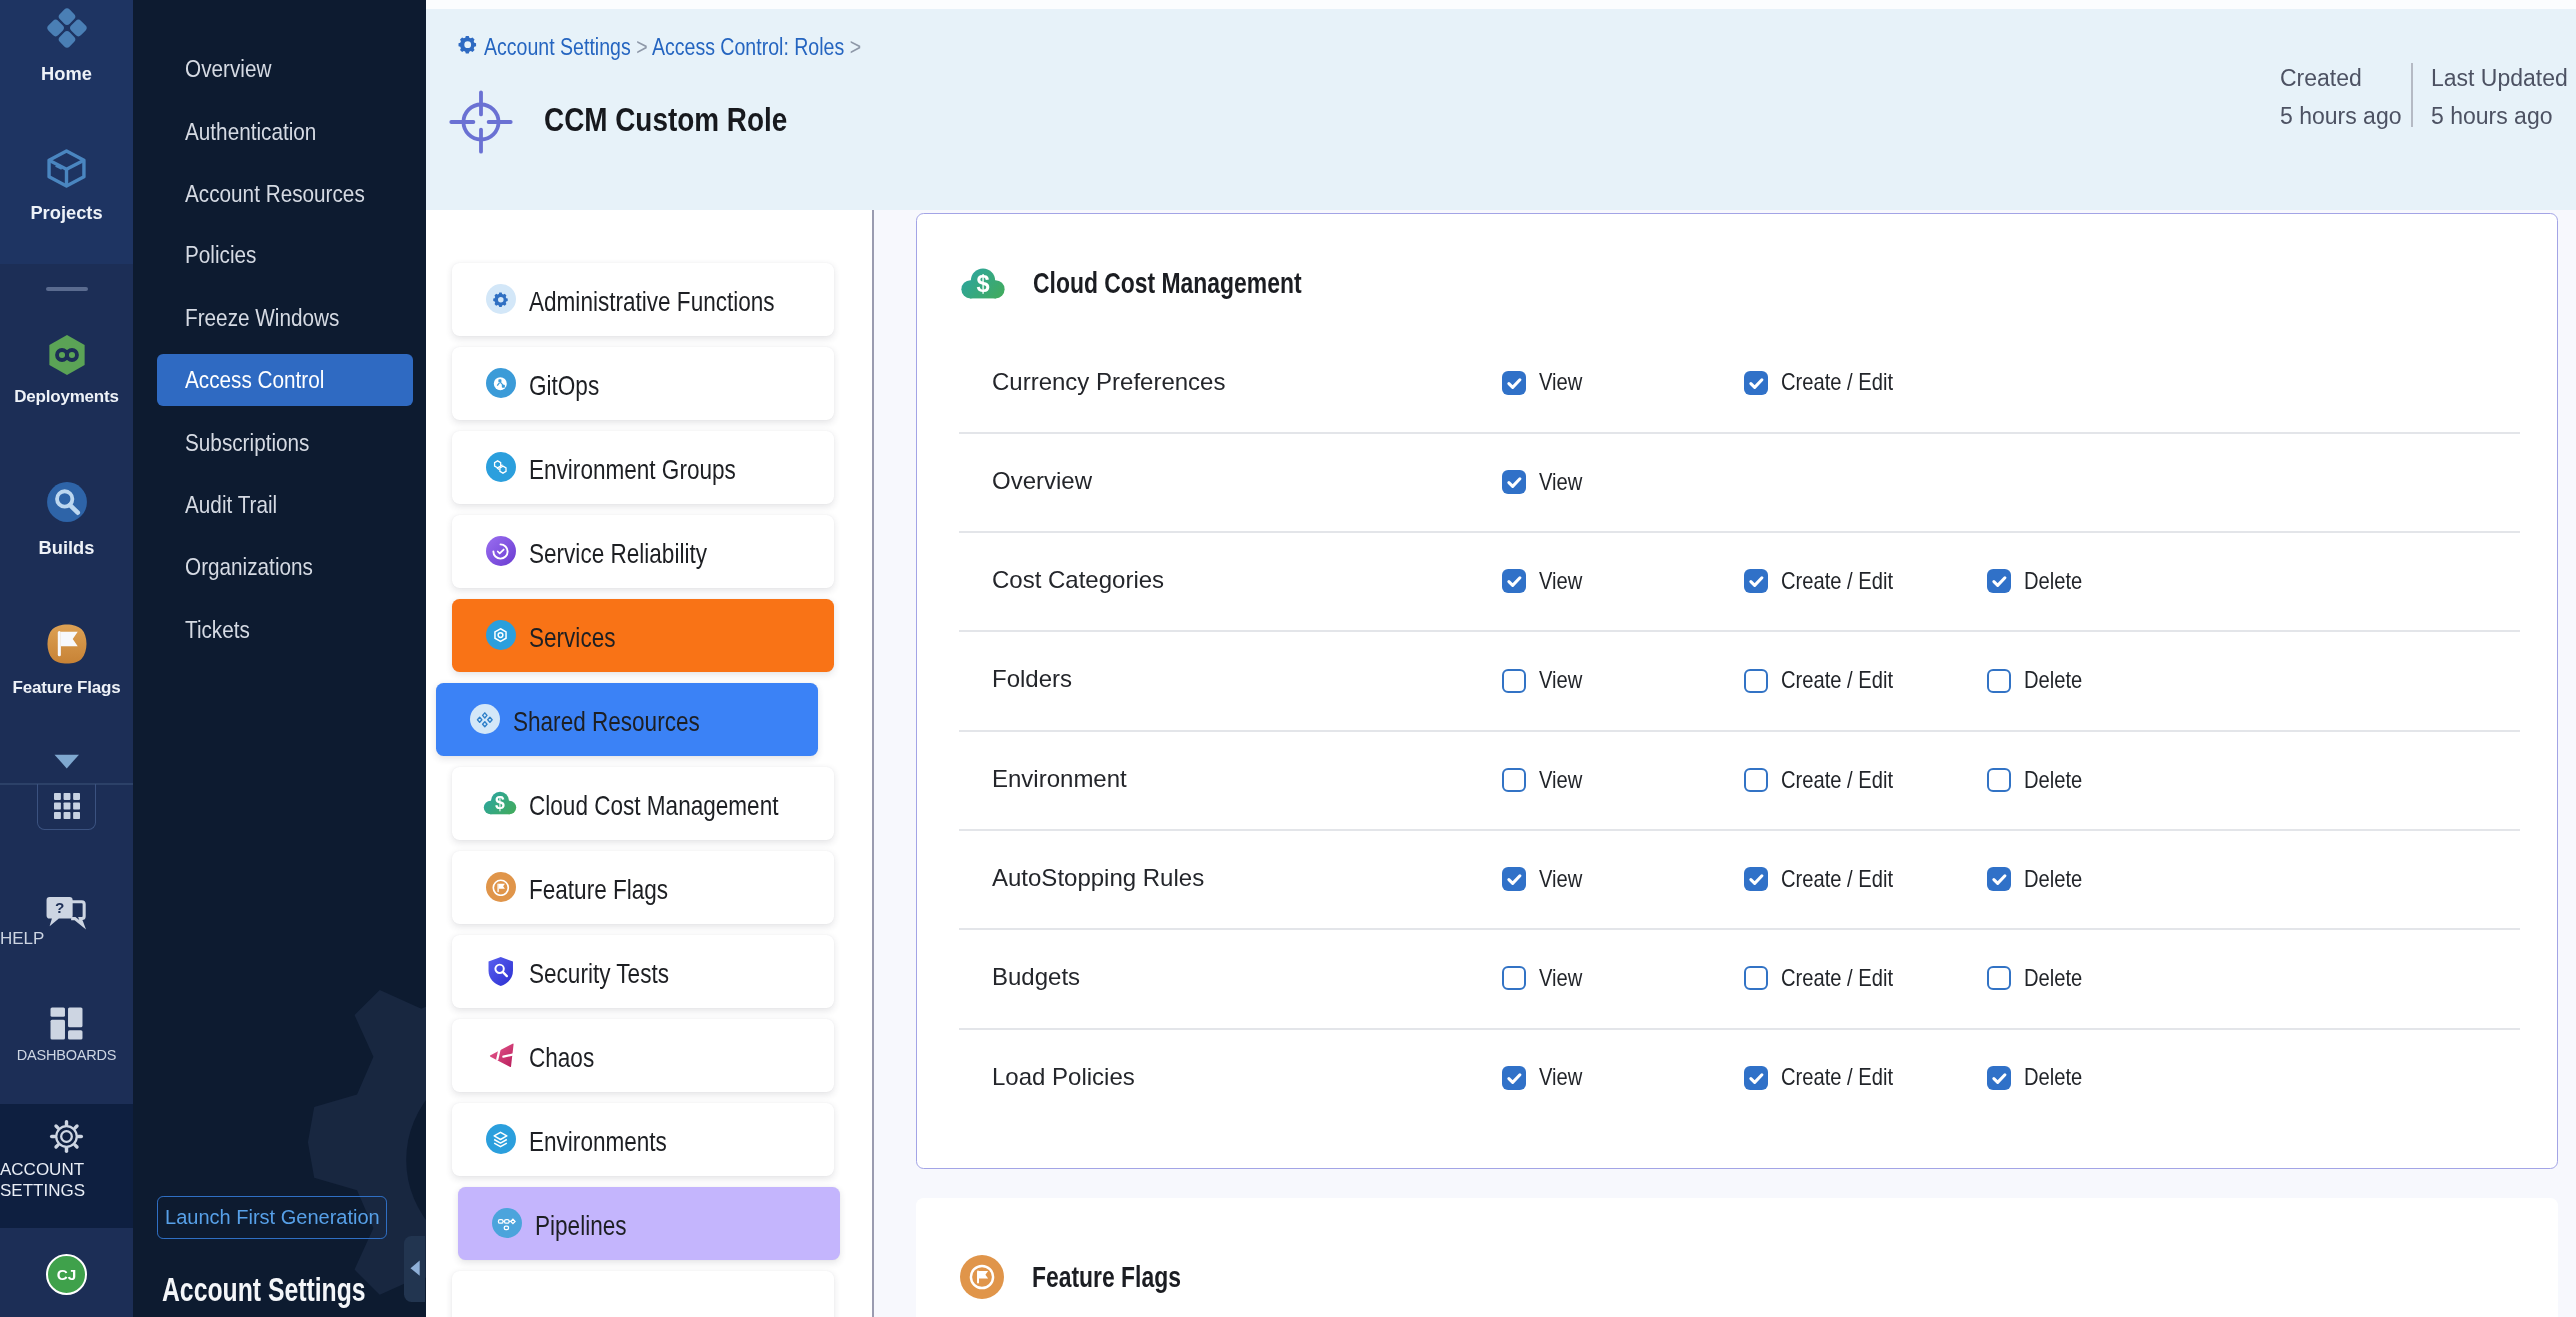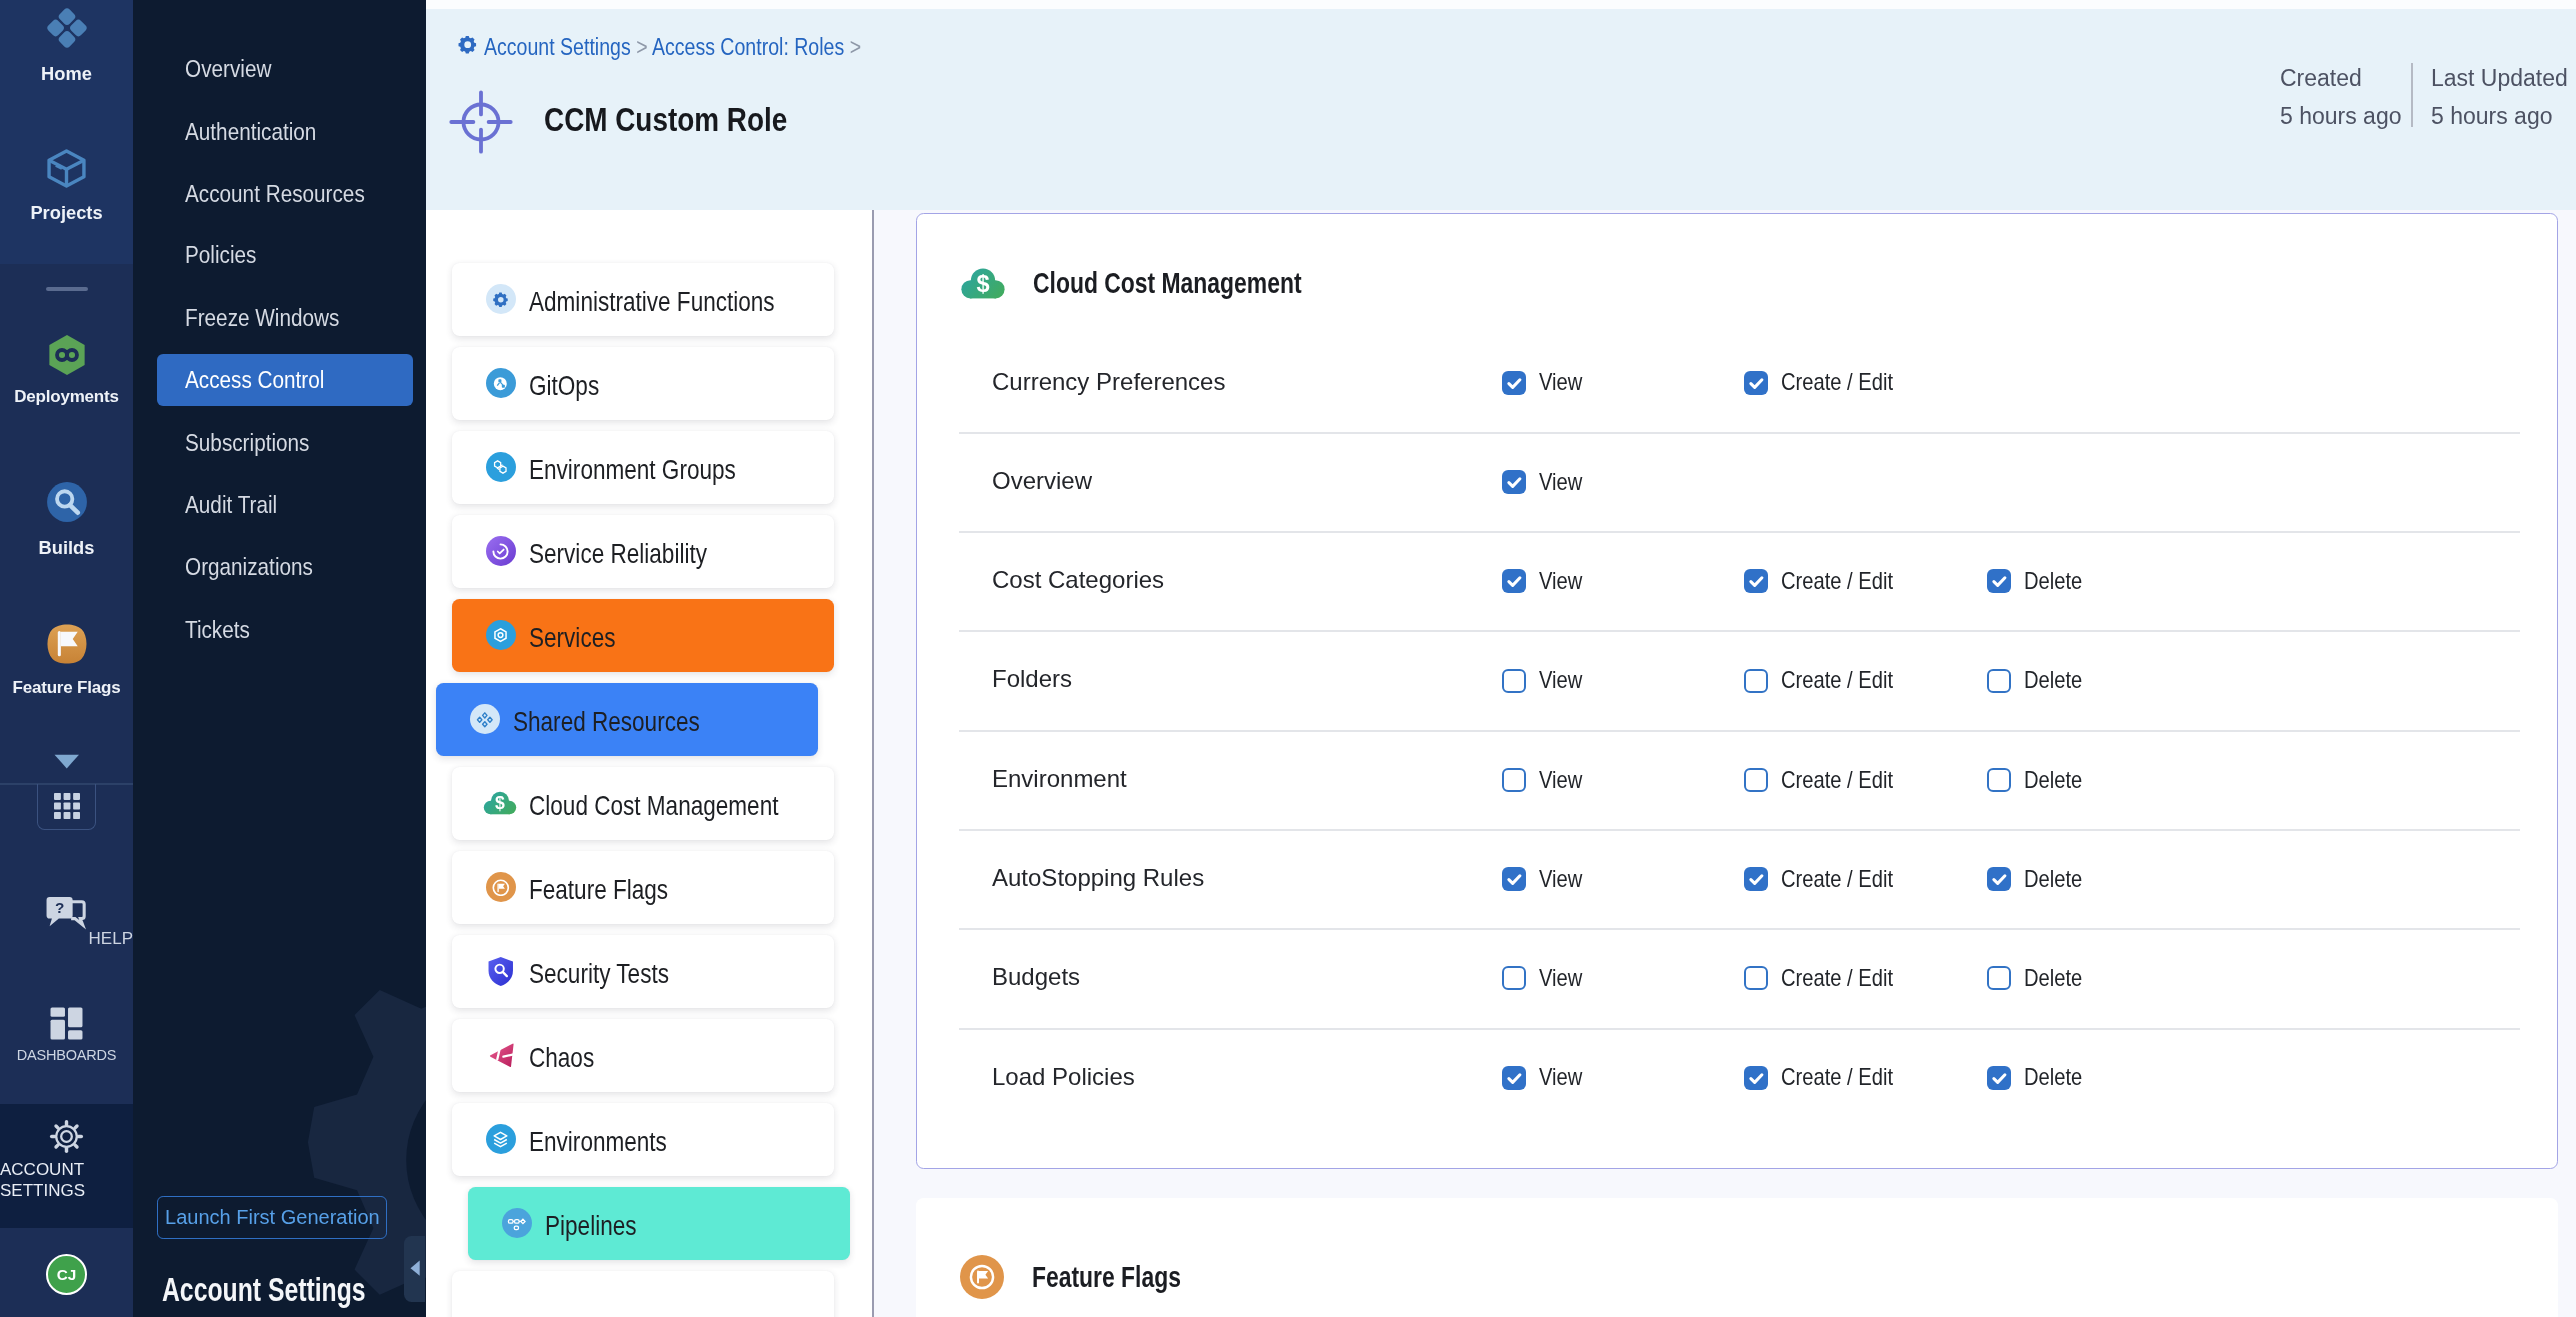--- a/index.html
+++ b/index.html
@@ -84,21 +84,21 @@
           <rect x="25" y="25" width="9" height="9" rx="1"></rect>
       </g>
     </svg>
   </div>
 
   <svg class="abs" width="43" height="40" viewBox="0 0 56 52" style="left:45px;top:894px;">
     <path d="M34 10 h14 a3 3 0 0 1 3 3 v16 a3 3 0 0 1 -3 3 h-2 l3 8 l-10 -8 h-5" fill="none" stroke="#cdd5e2" stroke-width="4"></path>
     <path d="M6 4 h26 a4 4 0 0 1 4 4 v20 a4 4 0 0 1 -4 4 h-14 l-12 10 l3 -10 h-3 a4 4 0 0 1 -4 -4 v-20 a4 4 0 0 1 4 -4 Z" fill="#cdd5e2"></path>
     <text x="19" y="25" font-size="20" font-weight="700" fill="#1c2e56" text-anchor="middle">?</text>
   </svg>
-  <div class="abs" style="left:0;top:929px;width:133px;text-align:right;color:#cdd5e2;font-size:17px;">HELP</div>
+  <div class="abs" style="left:0;top:929px;width:133px;text-align:left;color:#cdd5e2;font-size:17px;">HELP</div>
 
   <svg class="abs" width="35" height="35" viewBox="0 0 46 46" style="left:49px;top:1006px;">
     <g fill="#cdd5e2">
       <rect x="2" y="2" width="19" height="12" rx="2"></rect>
       <rect x="2" y="18" width="19" height="26" rx="2"></rect>
       <rect x="25" y="2" width="19" height="26" rx="2"></rect>
       <rect x="25" y="32" width="19" height="12" rx="2"></rect>
     </g>
   </svg>
   <div class="abs" style="left:0;top:1047px;width:133px;text-align:center;color:#cdd5e2;font-size:14.5px;letter-spacing:-0.2px;">DASHBOARDS</div>
@@ -304,21 +304,21 @@
         <div style="position:absolute;left:34px;top:21.4px;width:30px;height:30px;border-radius:50%;background:#2b9fdd;"></div>
   <svg style="position:absolute;left:39px;top:27px;" width="19" height="19" viewBox="0 0 24 24">
           <g fill="none" stroke="#fff" stroke-width="1.9" stroke-linejoin="round">
             <path d="M12 3 L20 7.5 L12 12 L4 7.5 Z"></path>
             <path d="M4 12 L12 16.5 L20 12"></path>
             <path d="M4 16.5 L12 21 L20 16.5"></path>
           </g>
         </svg>
         <div style="position:absolute;left:77px;top:23px;font-size:27.5px;font-weight:500;color:#1d1f23;white-space:nowrap;transform:scaleX(.82);transform-origin:left;">Environments</div>
       </div>
-      <div style="position:absolute;left:42px;top:977px;width:382px;height:73px;background:#5eead4;border-radius:7.6px;box-shadow:0 2.3px 7.6px rgba(40,41,61,.12),0 0 1.5px rgba(40,41,61,.06);">
+      <div style="position:absolute;left:32px;top:977px;width:382px;height:73px;background:#c4b5fd;border-radius:7.6px;box-shadow:0 2.3px 7.6px rgba(40,41,61,.12),0 0 1.5px rgba(40,41,61,.06);">
         <div style="position:absolute;left:34px;top:21.4px;width:30px;height:30px;border-radius:50%;background:#4ba4dc;"></div>
   <svg style="position:absolute;left:38px;top:26px;" width="20.6" height="20.6" viewBox="0 0 27 27">
           <g fill="none" stroke="#fff" stroke-width="1.7">
             <rect x="3.2" y="8.8" width="6" height="4.6" rx="2"></rect>
             <rect x="11.2" y="8.8" width="6" height="4.6" rx="2"></rect>
             <path d="M9.2 11.1 h2 M17.2 11.1 h2.2"></path>
             <path d="M22.2 8.2 L25 11.1 L22.2 14 L19.4 11.1 Z"></path>
             <rect x="10.8" y="17.2" width="5.6" height="4.6" rx="2"></rect>
           </g>
         </svg>

